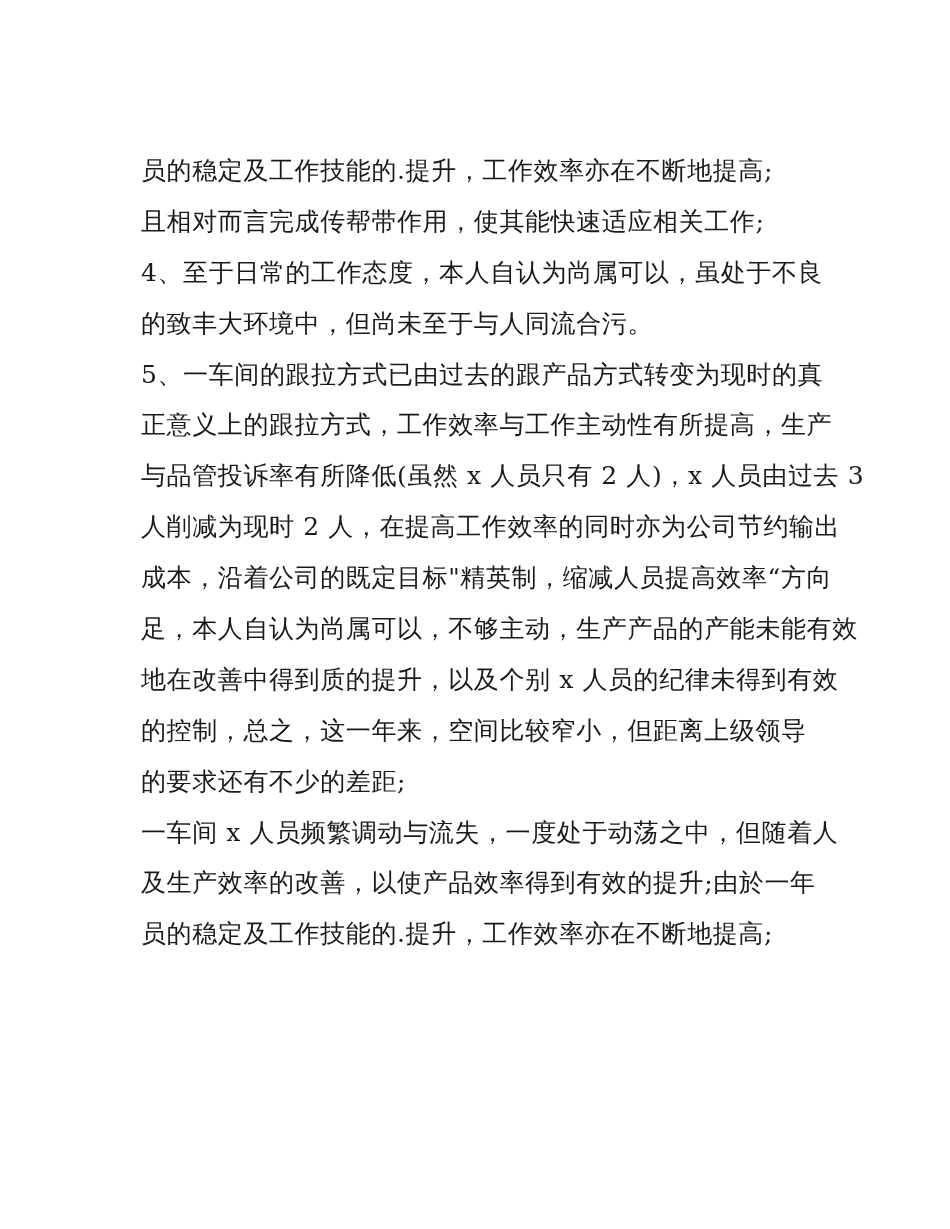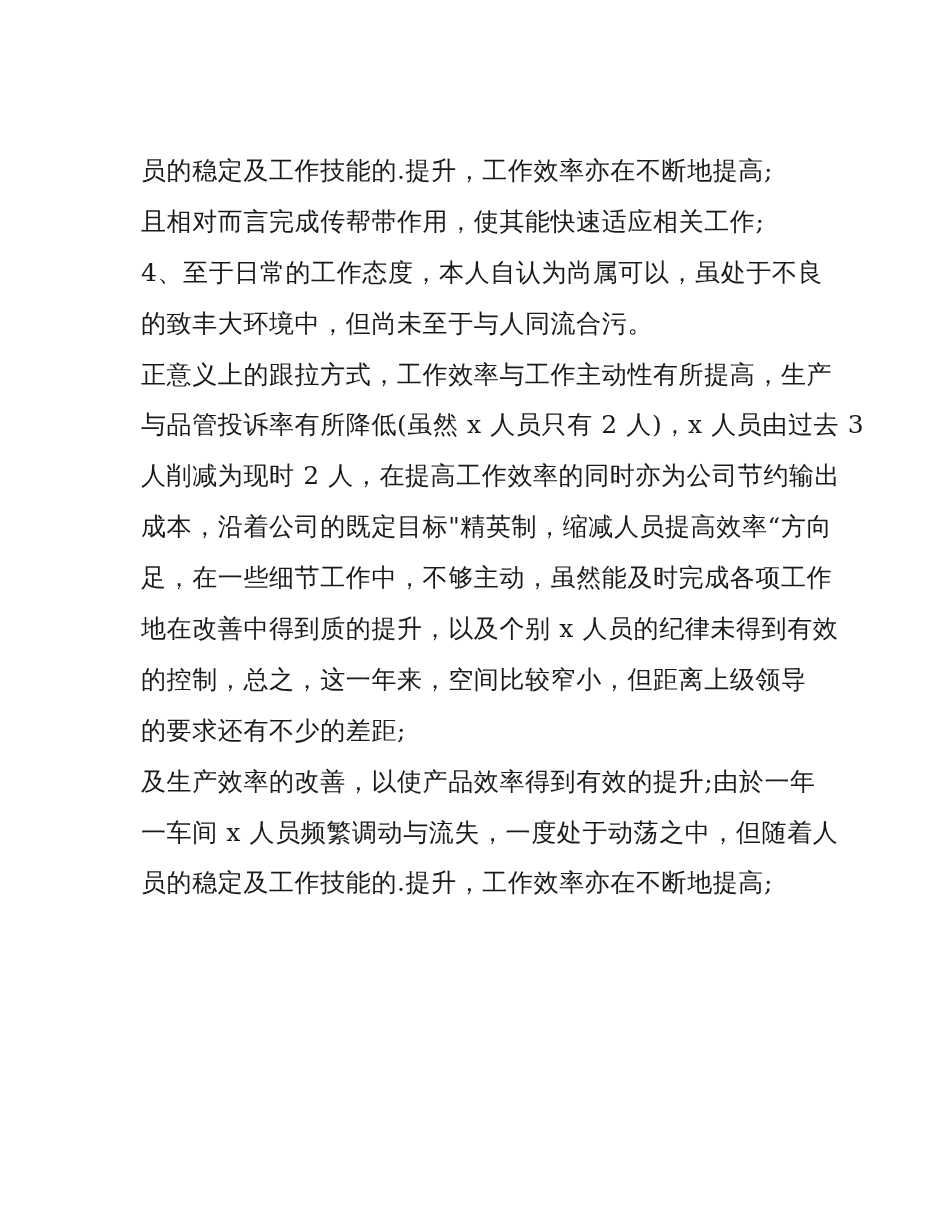--- a/index.html
+++ b/index.html
@@ -40,25 +40,26 @@
   </style>
 </head>
 <body>
 
 <div class="page">
   <div class="text-block">
     <div class="line">员的稳定及工作技能的.提升，工作效率亦在不断地提高;</div>
     <div class="line">且相对而言完成传帮带作用，使其能快速适应相关工作;</div>
     <div class="line">4、至于日常的工作态度，本人自认为尚属可以，虽处于不良</div>
     <div class="line">的致丰大环境中，但尚未至于与人同流合污。</div>
+    <div class="line">5、一车间的跟拉方式已由过去的跟产品方式转变为现时的真</div>
     <div class="line">正意义上的跟拉方式，工作效率与工作主动性有所提高，生产</div>
     <div class="line">与品管投诉率有所降低(虽然 x 人员只有 2 人)，x 人员由过去 3</div>
     <div class="line">人削减为现时 2 人，在提高工作效率的同时亦为公司节约输出</div>
     <div class="line">成本，沿着公司的既定目标"精英制，缩减人员提高效率“方向</div>
-    <div class="line">足，在一些细节工作中，不够主动，虽然能及时完成各项工作</div>
+    <div class="line">足，本人自认为尚属可以，不够主动，生产产品的产能未能有效</div>
     <div class="line">地在改善中得到质的提升，以及个别 x 人员的纪律未得到有效</div>
     <div class="line">的控制，总之，这一年来，空间比较窄小，但距离上级领导</div>
     <div class="line">的要求还有不少的差距;</div>
+    <div class="line">一车间 x 人员频繁调动与流失，一度处于动荡之中，但随着人</div>
     <div class="line">及生产效率的改善，以使产品效率得到有效的提升;由於一年</div>
-    <div class="line">一车间 x 人员频繁调动与流失，一度处于动荡之中，但随着人</div>
     <div class="line">员的稳定及工作技能的.提升，工作效率亦在不断地提高;</div>
   </div>
 </div>
 
 </body></html>

